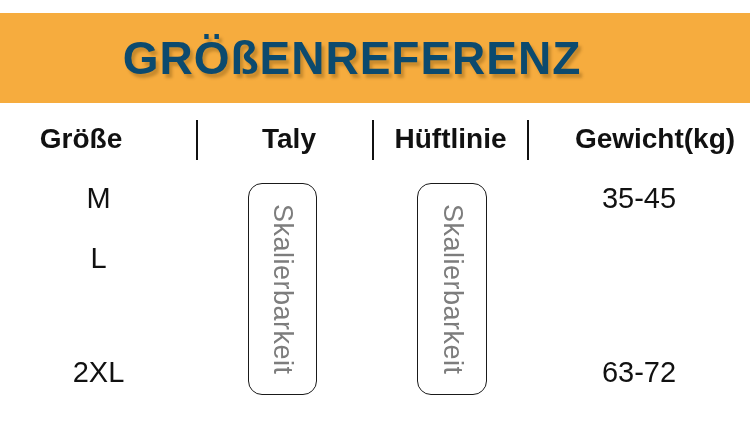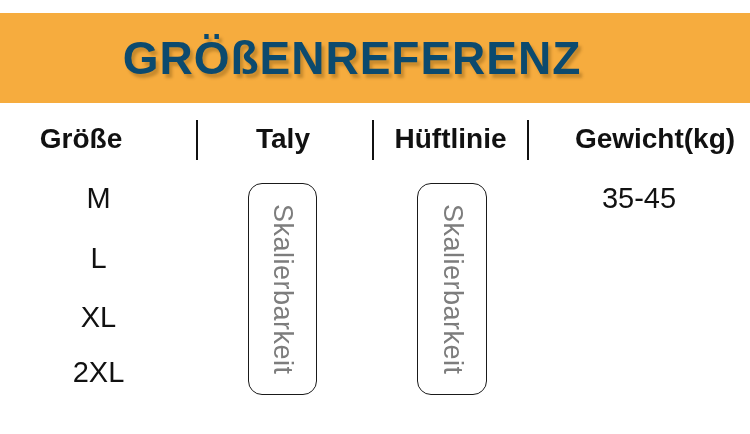--- a/index.html
+++ b/index.html
@@ -15,21 +15,21 @@
   .banner-title {
     font-size:46px; font-weight:bold; color:#0c4a6e; letter-spacing:1px;
     text-shadow:3px 4px 3px rgba(80,50,0,0.28);
     transform:translateX(-23px); white-space:nowrap;
   }
   .hdr {
     position:absolute; top:118px; height:42px; line-height:42px;
     text-align:center; font-size:28px; font-weight:bold; color:#111111;
   }
   .hdr.c0 { left:0;    width:162px; }
-  .hdr.c1 { left:197px; width:172px; }
+  .hdr.c1 { left:203px; width:172px; }
   .hdr.c2 { left:373px; width:155px;text-align:center; }
   .hdr.c3 { left:528px; width:254px; }
   .vdiv {
     position:absolute; top:120px; height:40px; width:2px; background:#111111;
   }
   .vdiv.d0 { left:196px; }
   .vdiv.d1 { left:372px; }
   .vdiv.d2 { left:527px; }
   .cell {
     position:absolute; height:42px; line-height:42px; text-align:center;
@@ -66,24 +66,24 @@
   <div class="hdr c1">Taly</div>
   <div class="hdr c2">Hüftlinie</div>
   <div class="hdr c3">Gewicht(kg)</div>
 
   <div class="vdiv d0"></div>
   <div class="vdiv d1"></div>
   <div class="vdiv d2"></div>
 
   <div class="cell size r0">M</div>
   <div class="cell size r1">L</div>
-  <div class="cell size r2">XL</div>
   <div class="cell size r3">2XL</div>
 
   <div class="cell weight r0">35-45</div>
+  <div class="cell weight r3">63-72</div>
 
   <div class="scalbox b0">
     <span class="scal-label">Skalierbarkeit</span>
   </div>
   <div class="scalbox b1">
     <span class="scal-label">Skalierbarkeit</span>
   </div>
 
 </div>
 

